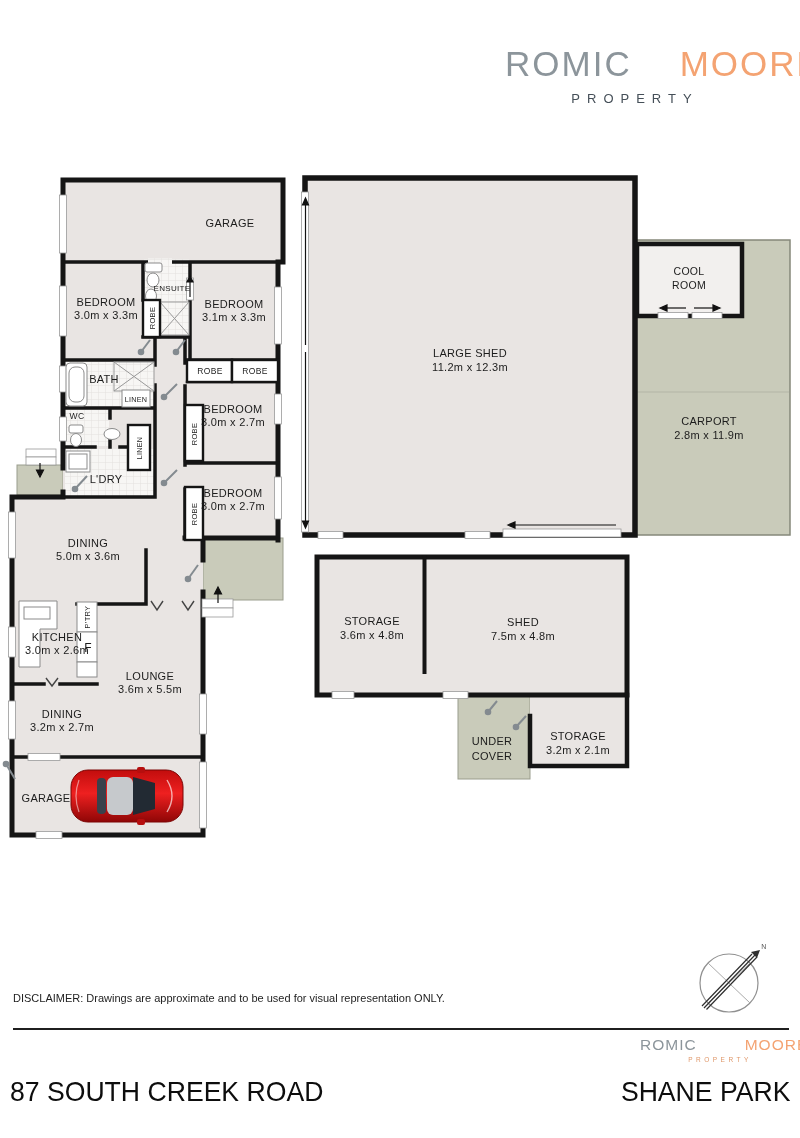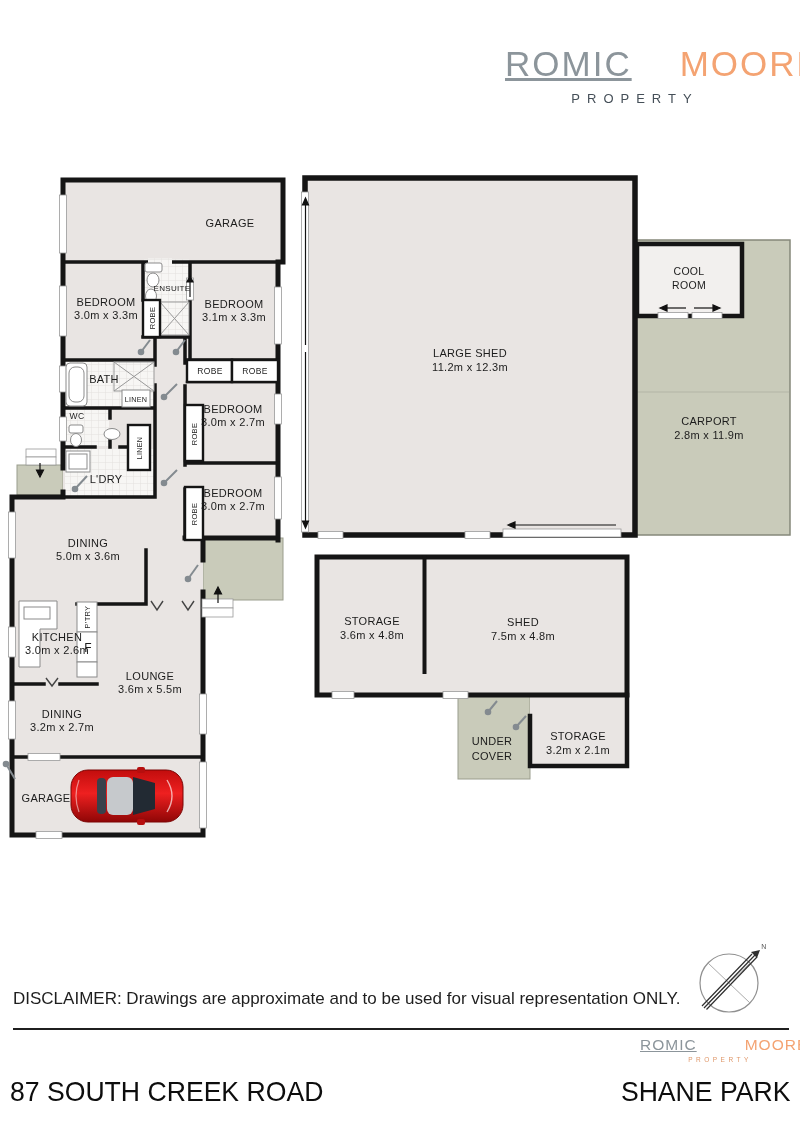--- a/index.html
+++ b/index.html
@@ -1,29 +1,29 @@
 <!DOCTYPE html>
 <html><head>
 <meta charset="utf-8">
 <style>
   html,body{margin:0;padding:0;background:#fff;}
   .page{position:relative;width:800px;height:1138px;background:#ffffff;overflow:hidden;
         font-family:"Liberation Sans",sans-serif;}
   
   .logo{position:absolute;left:505px;top:44px;width:260px;text-align:center;}
   .logo-name{font-size:35px;letter-spacing:2px;font-weight:400;white-space:nowrap;}
-  .logo-romic{color:#8c959b;text-decoration:underline;}
+  .logo-romic{color:#8c959b;}
   .logo-moore{color:#f4a372;margin-left:48px;}
   .logo-tag{margin-top:7px;font-size:13px;letter-spacing:7px;color:#454f58;}
   
   .logo-sm{position:absolute;left:640px;top:1036px;width:160px;text-align:center;}
   .logo-sm .logo-name{font-size:15.5px;letter-spacing:1px;}
   .logo-sm .logo-tag{margin-top:2px;font-size:6.5px;letter-spacing:3.5px;color:#df9668;}
   
-  .disclaimer{position:absolute;left:13px;top:991px;color:#1e1e1e;font-size:17px;line-height:15px;}
+  .disclaimer{position:absolute;left:13px;top:991px;color:#1e1e1e;font-size:11px;line-height:15px;}
   .divider{position:absolute;left:13px;top:1028px;width:776px;height:2px;background:#1f1f1f;}
   
   .street{position:absolute;left:10px;top:1076px;font-size:28px;color:#0d0d0d;
           transform:scaleX(.95);transform-origin:left center;white-space:nowrap;}
   .suburb{position:absolute;right:10px;top:1076px;font-size:28px;color:#0d0d0d;
           transform:scaleX(.95);transform-origin:right center;white-space:nowrap;}
   svg{position:absolute;left:0;top:0;}
   svg text{font-family:"Liberation Sans",sans-serif;fill:#1c1c1c;text-anchor:middle;letter-spacing:.3px;}
   .lbl{font-size:11px;}
   .lbl-sm{font-size:8.5px;}

